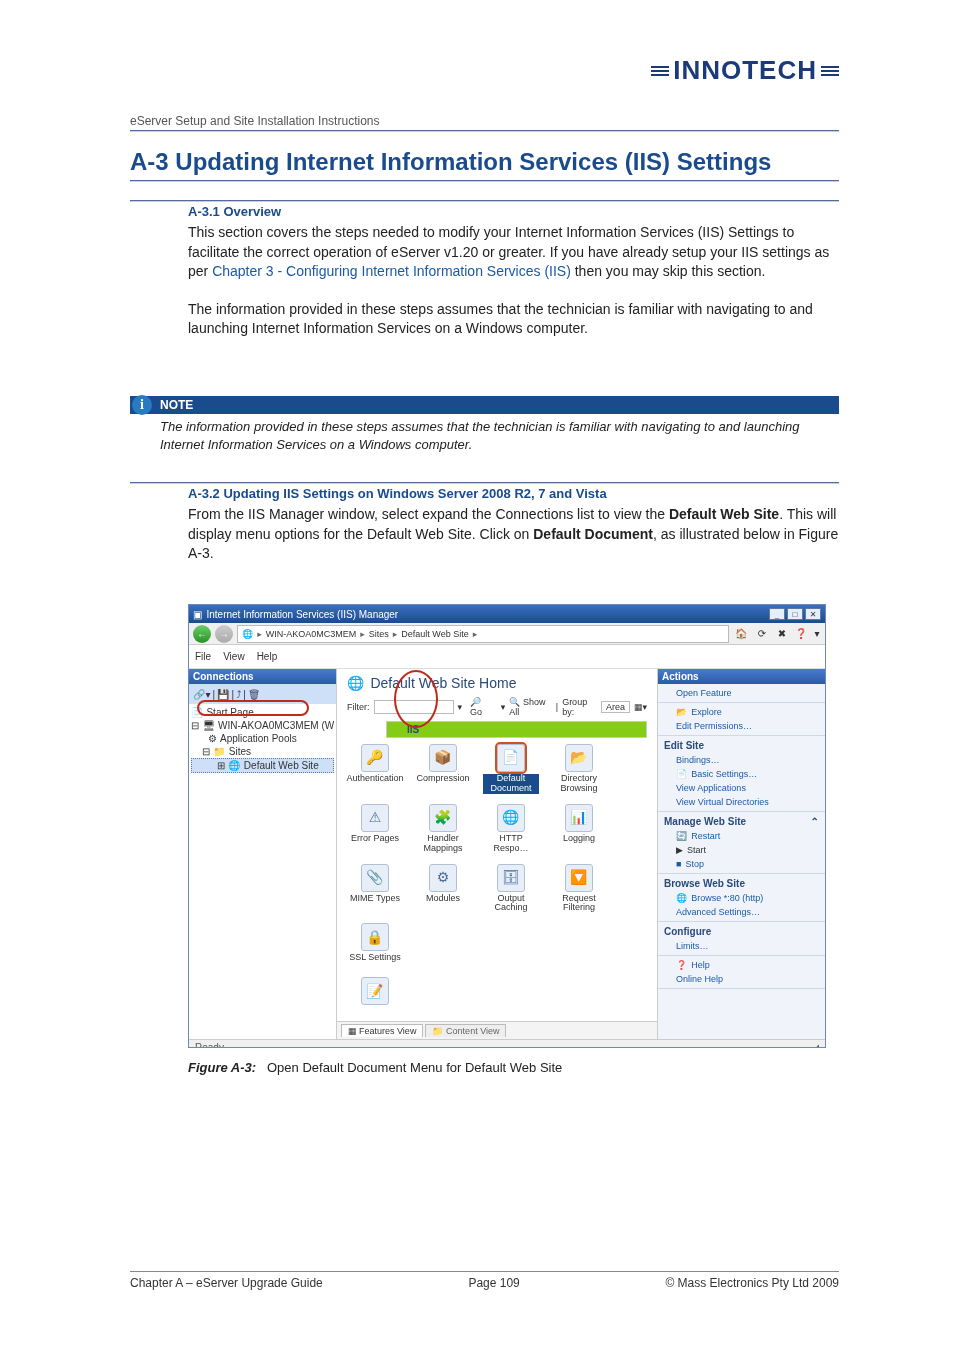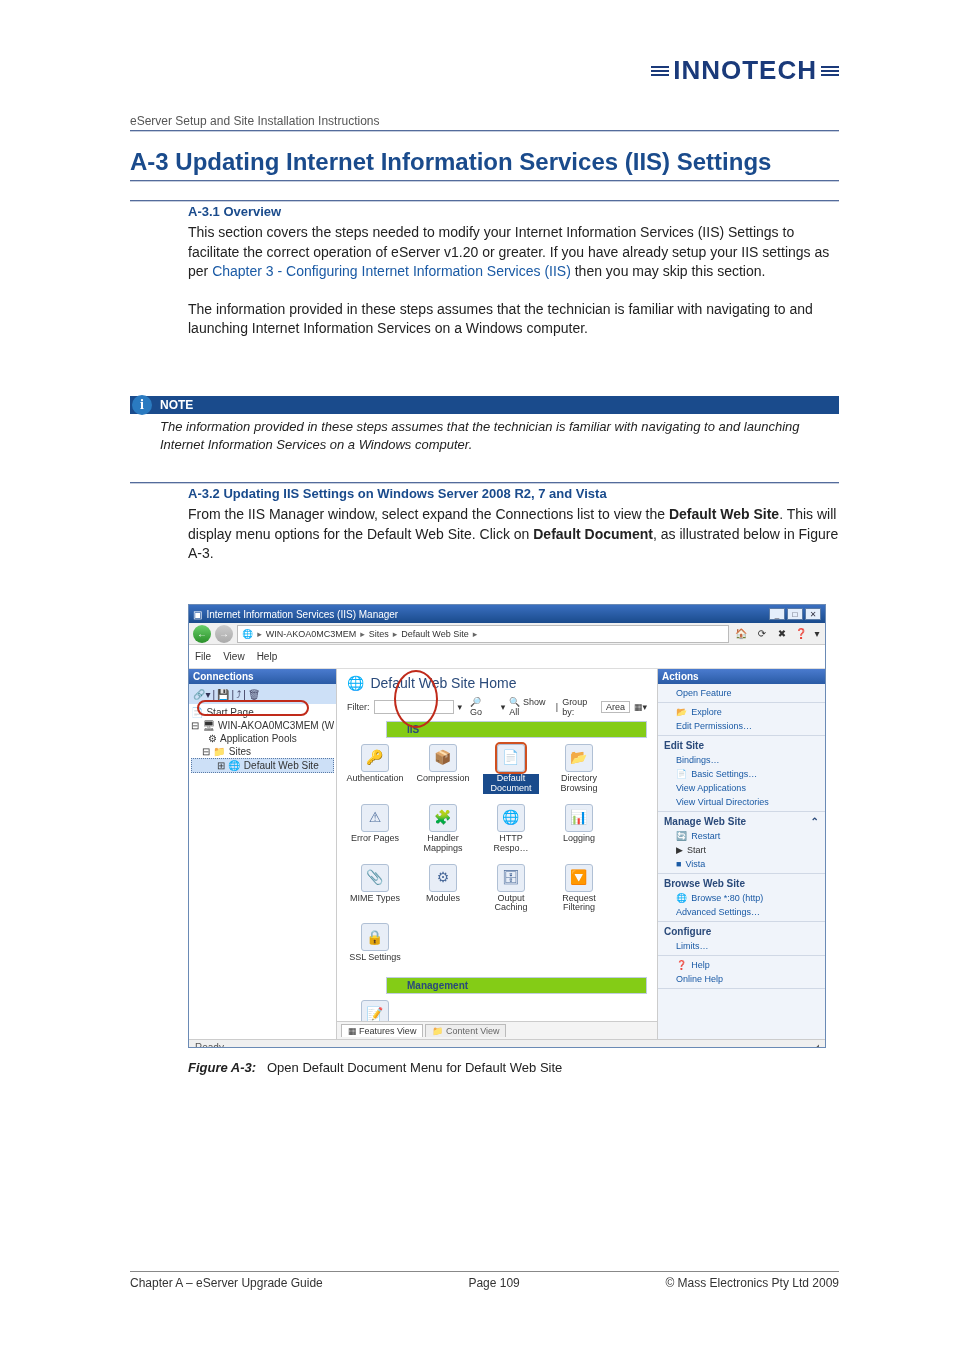--- a/index.html
+++ b/index.html
@@ -432,21 +432,20 @@
             <div class="icon-item">
                 <span class="ico">🔽</span>
                 <span class="lbl">Request Filtering</span>
               </div>
             <div class="icon-item">
                 <span class="ico">🔒</span>
                 <span class="lbl">SSL Settings</span>
               </div>
           </div>
           <div class="mgmt">
-            <div class="group-bar">Management</div>
             <div class="icon-grid">
               <div class="icon-item">
                   <span class="ico">📝</span>
                 </div>
             </div>
           </div>
         </div>
         <div class="tabs-bottom">
           <span class="tab-b">▦ <span>Features View</span></span>
           <span class="tab-b inactive">📁 <span>Content View</span></span>
@@ -483,21 +482,21 @@
           <div class="act-link">
               <span>🔄</span>
               <span>Restart</span>
             </div>
           <div class="act-link nor">
               <span>▶</span>
               <span>Start</span>
             </div>
           <div class="act-link">
               <span>■</span>
-              <span>Vista</span>
+              <span>Stop</span>
             </div>
         </div>
         <div class="act-section">
           <div class="act-hdr">Browse Web Site</div>
           <div class="act-link">
               <span>🌐</span>
               <span>Browse *:80 (http)</span>
             </div>
           <div class="act-link">Advanced Settings…</div>
         </div>

